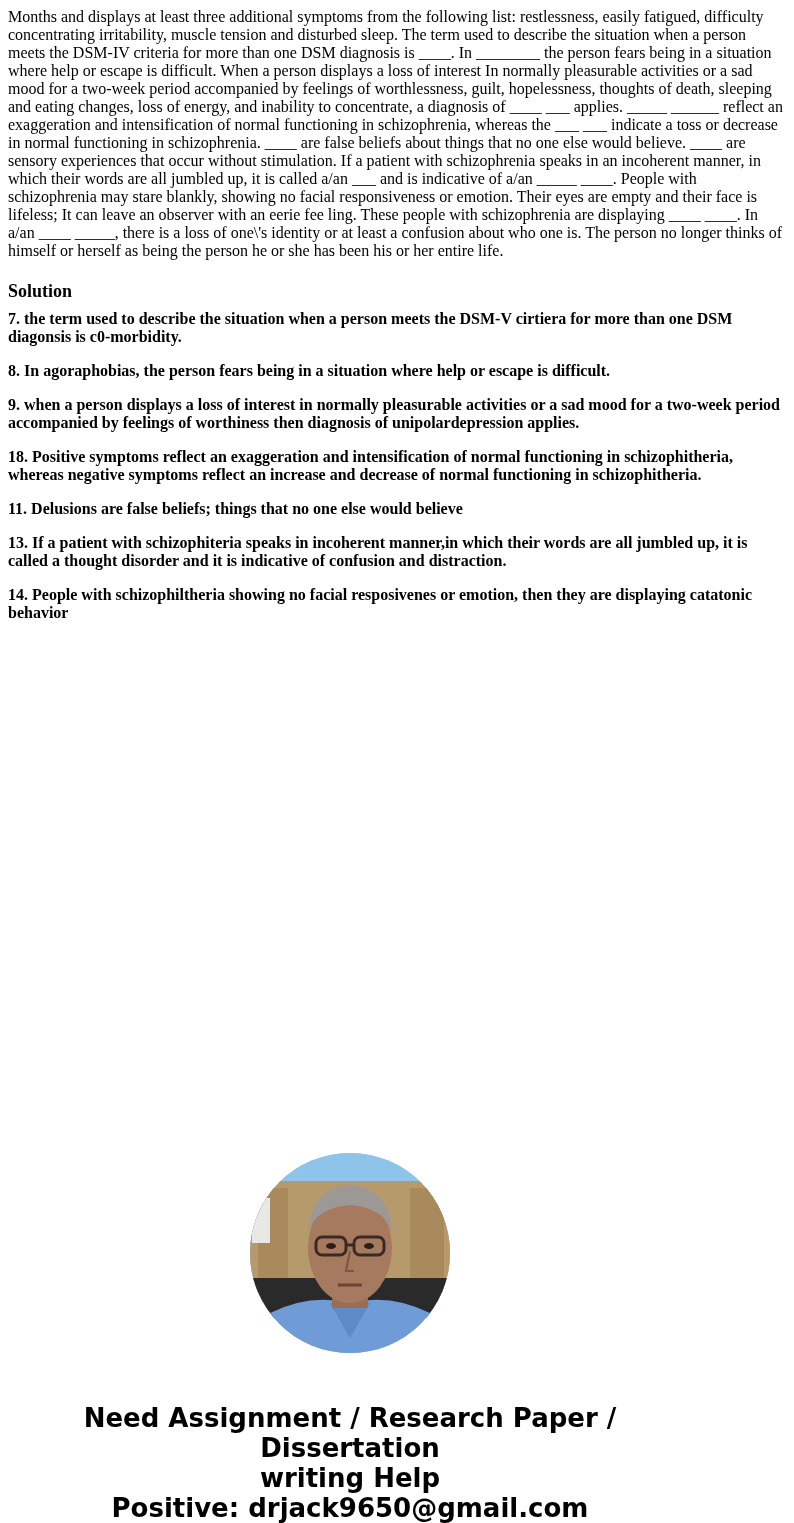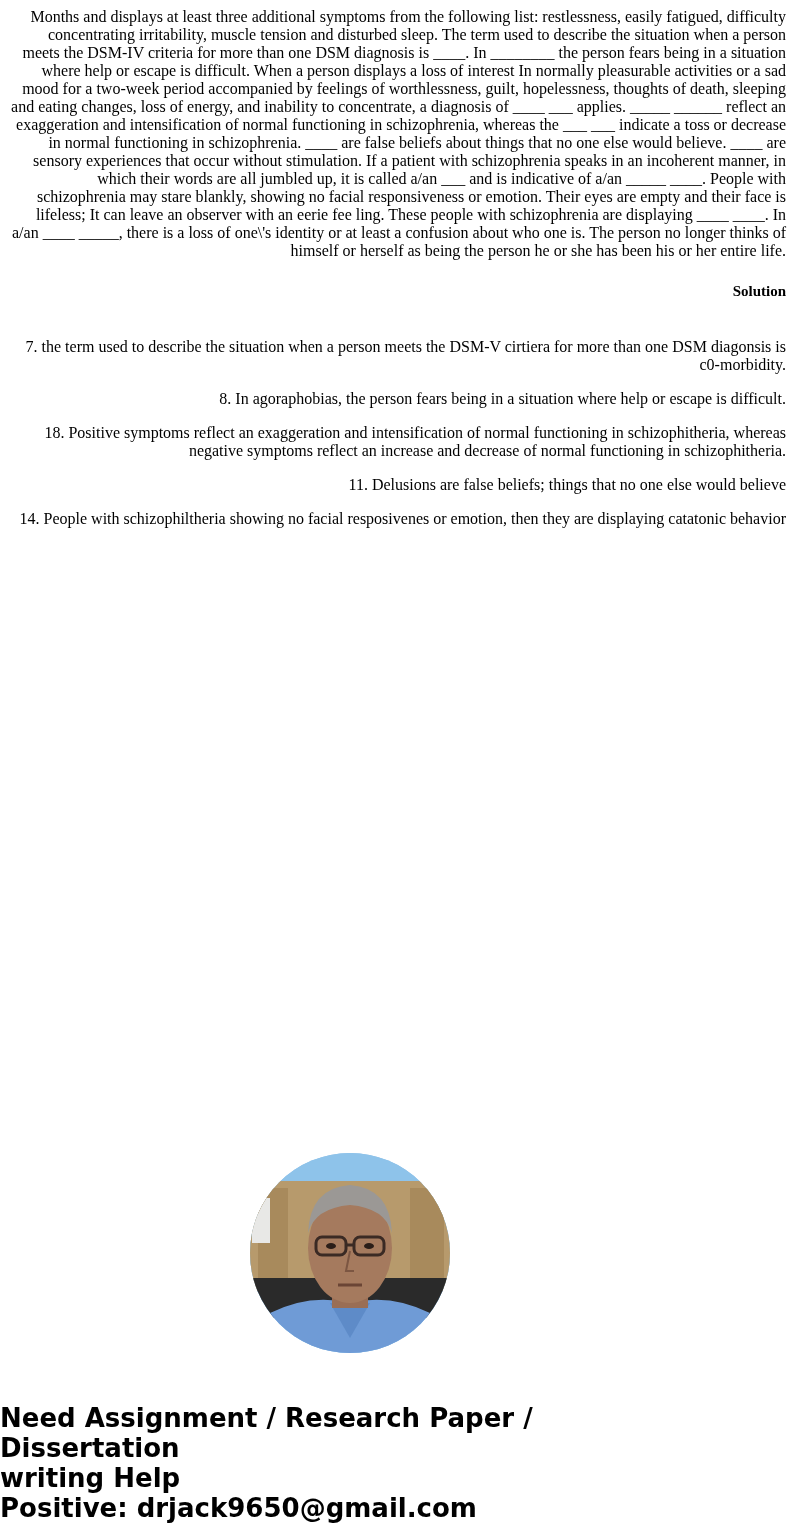--- a/index.html
+++ b/index.html
@@ -11,39 +11,40 @@
       width: 794px;
       min-height: 1523px;
       position: relative;
       font-family: "Liberation Serif", "DejaVu Serif", serif;
       color: #000000;
       font-size: 16px;
       line-height: 18px;
     }
     .content {
       padding: 8px 8px 0 8px;
-      text-align: right;
     }
     .question {
       margin: 0;
     }
     .solution-heading {
-      font-size: 15px;
+      font-size: 18px;
       font-weight: bold;
-      margin: 20px 0 36px 0;
+      margin: 20px 0 8px 0;
       line-height: 22px;
     }
     .answer {
       margin: 0 0 16px 0;
+      font-weight: bold;
     }
     .promo {
       position: absolute;
       left: 0;
       top: 1153px;
       width: 700px;
+      text-align: center;
     }
     .avatar {
       width: 200px;
       height: 200px;
       border-radius: 50%;
       margin: 0 auto;
       overflow: hidden;
       position: relative;
       background: #8fbfe6;
     }
@@ -66,22 +67,24 @@
 <body>
 
 <div class="content">
   <p class="question">Months and displays at least three additional symptoms from the following list: restlessness, easily fatigued, difficulty concentrating irritability, muscle tension and disturbed sleep. The term used to describe the situation when a person meets the DSM-IV criteria for more than one DSM diagnosis is ____. In ________ the person fears being in a situation where help or escape is difficult. When a person displays a loss of interest In normally pleasurable activities or a sad mood for a two-week period accompanied by feelings of worthlessness, guilt, hopelessness, thoughts of death, sleeping and eating changes, loss of energy, and inability to concentrate, a diagnosis of ____ ___ applies. _____ ______ reflect an exaggeration and intensification of normal functioning in schizophrenia, whereas the ___ ___ indicate a toss or decrease in normal functioning in schizophrenia. ____ are false beliefs about things that no one else would believe. ____ are sensory experiences that occur without stimulation. If a patient with schizophrenia speaks in an incoherent manner, in which their words are all jumbled up, it is called a/an ___ and is indicative of a/an _____ ____. People with schizophrenia may stare blankly, showing no facial responsiveness or emotion. Their eyes are empty and their face is lifeless; It can leave an observer with an eerie fee ling. These people with schizophrenia are displaying ____ ____. In a/an ____ _____, there is a loss of one\'s identity or at least a confusion about who one is. The person no longer thinks of himself or herself as being the person he or she has been his or her entire life.</p>
 
   <h3 class="solution-heading">Solution</h3>
 
   <div>
     <p class="answer">7. the term used to describe the situation when a person meets the DSM-V cirtiera for more than one DSM diagonsis is c0-morbidity.</p>
     <p class="answer">8. In agoraphobias, the person fears being in a situation where help or escape is difficult.</p>
+    <p class="answer">9. when a person displays a loss of interest in normally pleasurable activities or a sad mood for a two-week period accompanied by feelings of worthiness then diagnosis of unipolardepression applies.</p>
     <p class="answer">18. Positive symptoms reflect an exaggeration and intensification of normal functioning in schizophitheria, whereas negative symptoms reflect an increase and decrease of normal functioning in schizophitheria.</p>
     <p class="answer">11. Delusions are false beliefs; things that no one else would believe</p>
+    <p class="answer">13. If a patient with schizophiteria speaks in incoherent manner,in which their words are all jumbled up, it is called a thought disorder and it is indicative of confusion and distraction.</p>
     <p class="answer">14. People with schizophiltheria showing no facial resposivenes or emotion, then they are displaying catatonic behavior</p>
   </div>
 </div>
 
 <div class="promo">
   <div class="avatar" aria-label="author-photo">
     <svg width="200" height="200" viewBox="0 0 200 200">
 
       <rect x="0" y="0" width="200" height="200" fill="#8ec3ea"></rect>
 

